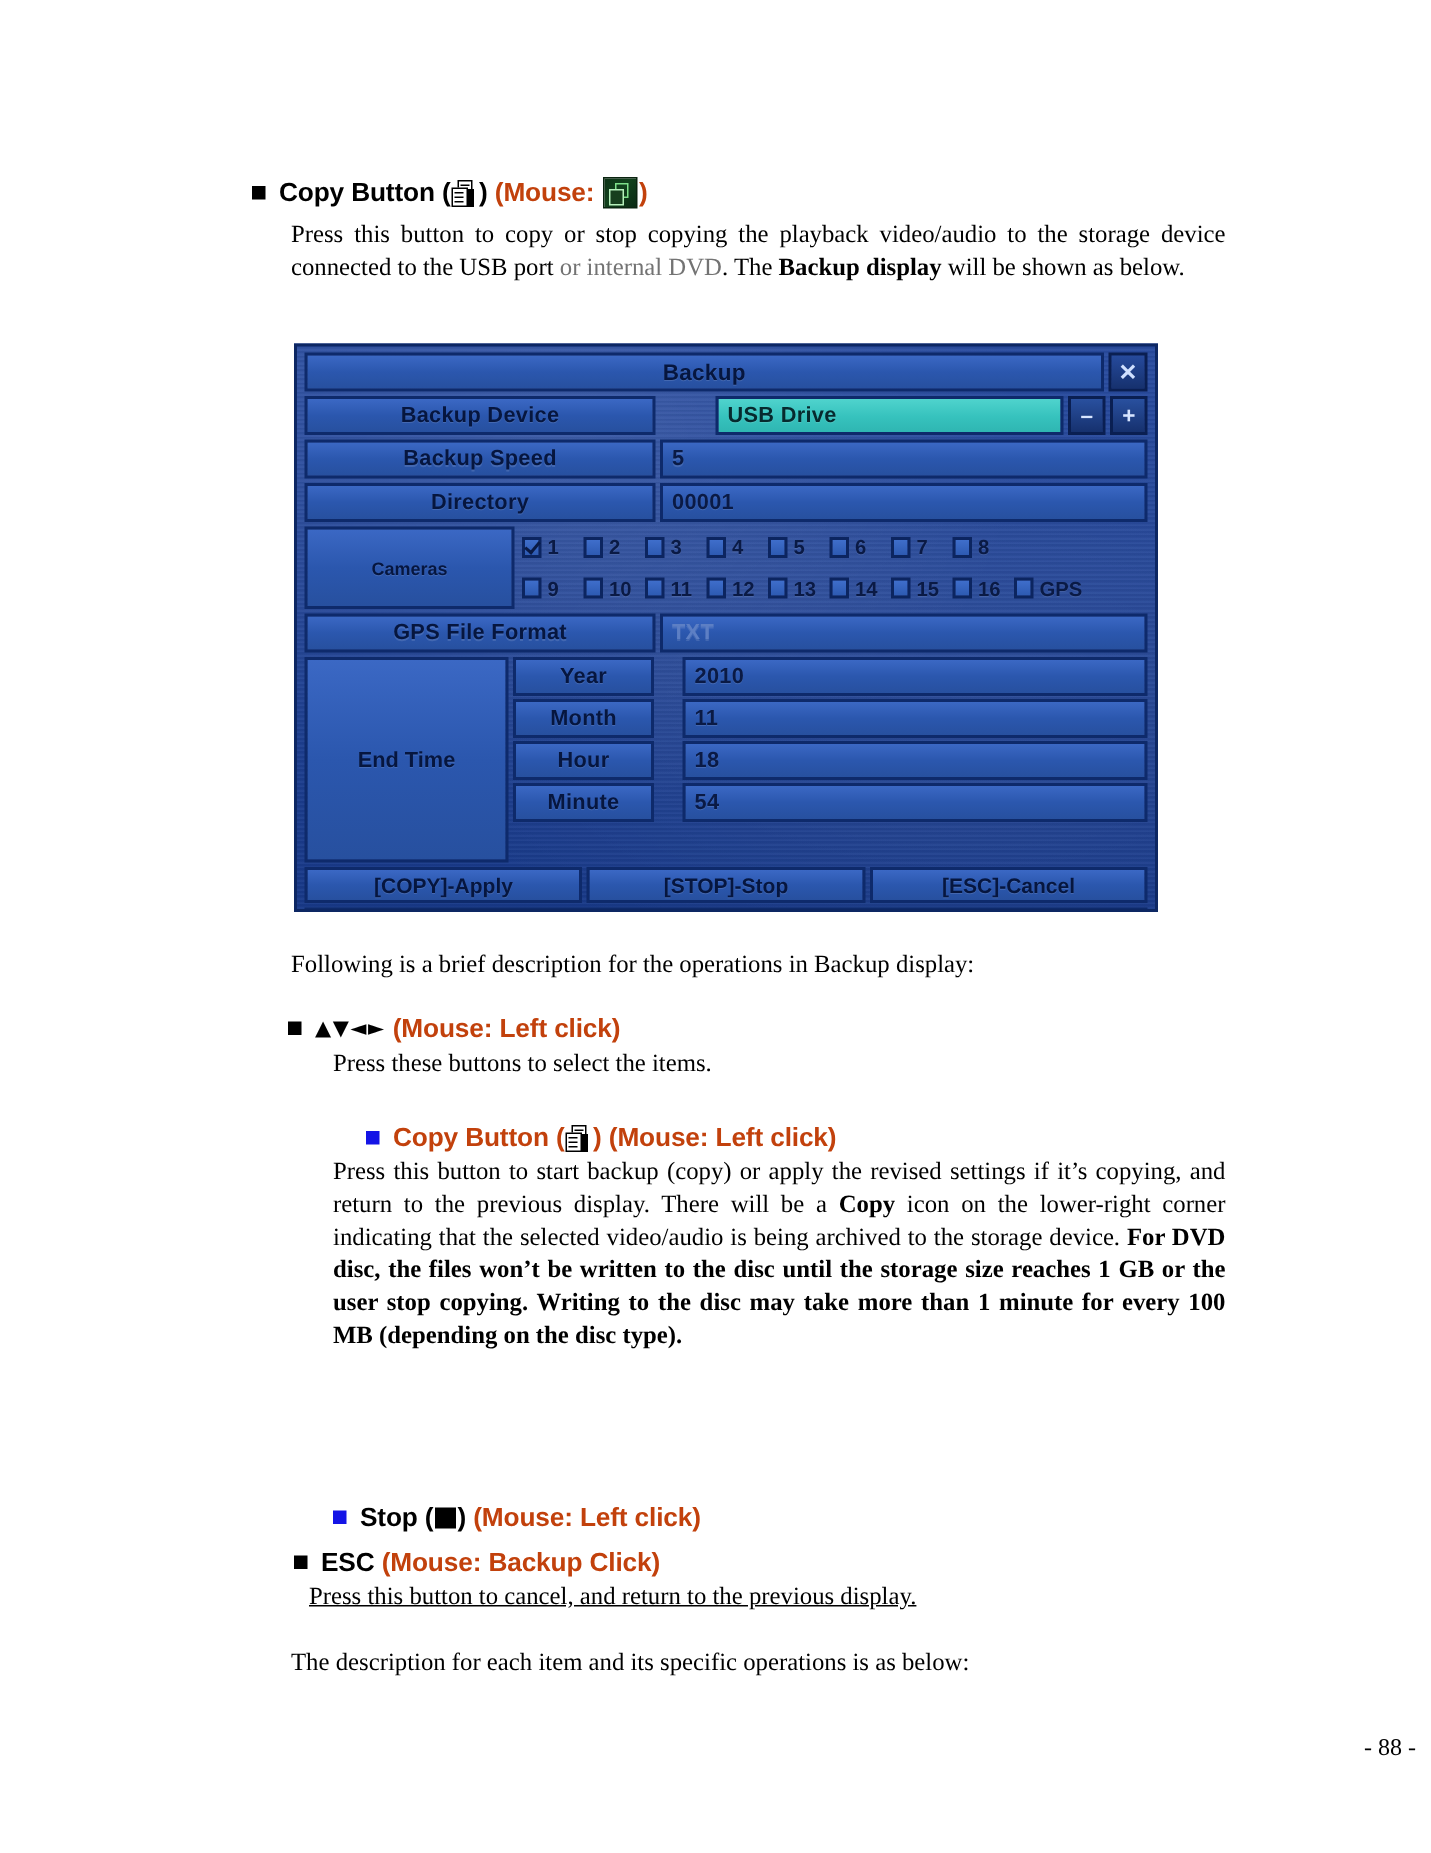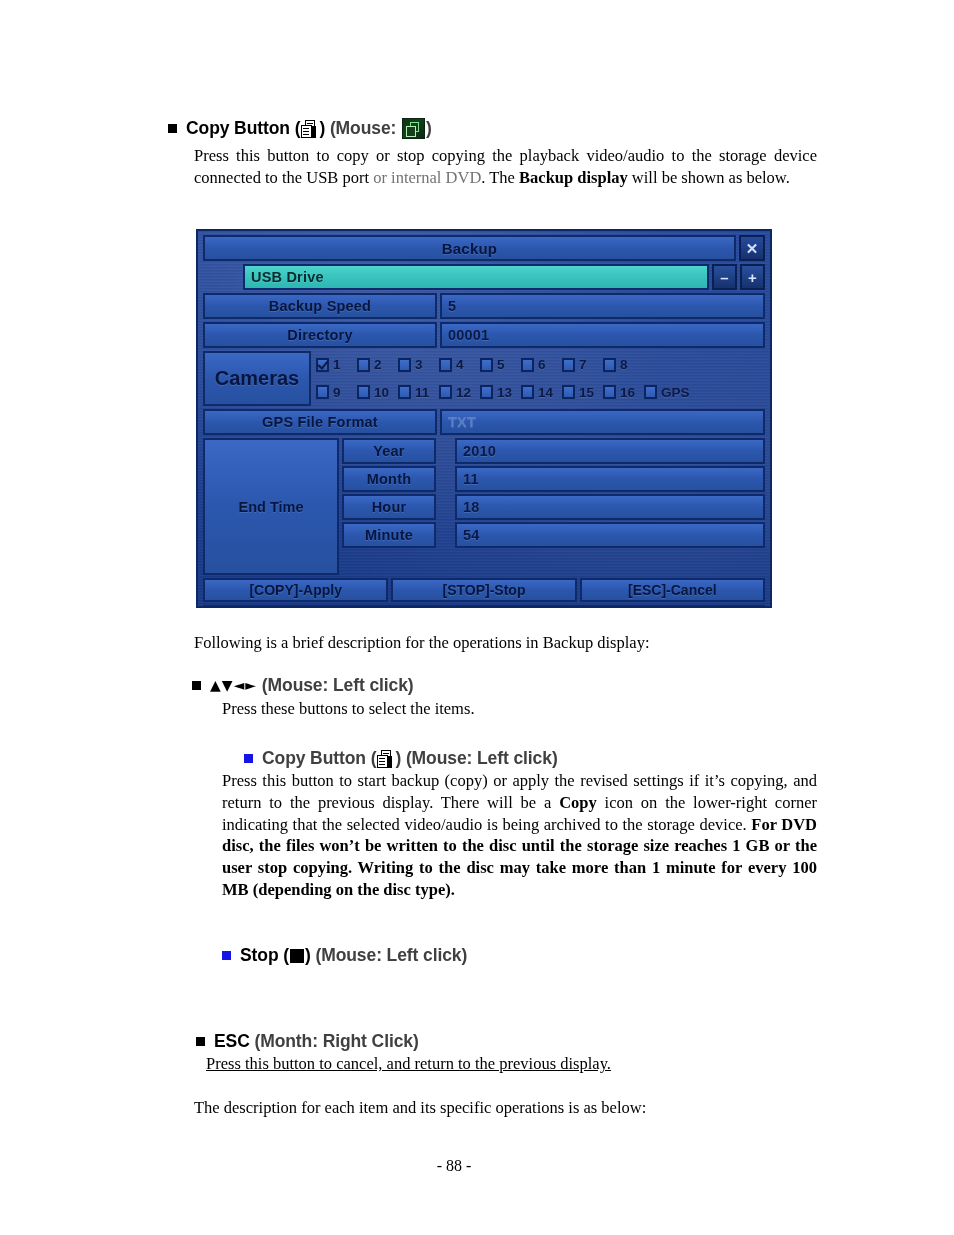--- a/index.html
+++ b/index.html
@@ -26,21 +26,21 @@
   .block {
     position: absolute;
   }
   .hdr {
     font-family: "Liberation Sans", sans-serif;
     font-weight: bold;
     font-size: 17.5px;
     letter-spacing: -0.1px;
     white-space: nowrap;
   }
-  .hdr .blue { color: #404040; }
+  .hdr .blue { color: #c2410c; }
   .hdr .black { color: #000000; }
   .bullet-sq {
     display: inline-block;
     width: 9px; height: 9px;
     background: #000000;
     vertical-align: 1px;
     margin-right: 9px;
   }
   .bullet-sq.blue { background: #1414e6; }
 
@@ -245,29 +245,29 @@
   }
 
   
   .cam-row {
     display: flex;
     margin-bottom: 3px;
     position: relative;
     z-index: 2;
   }
   .cam-label {
-    width: 108px;
+    width: 140px;
     height: 55px;
     border: 2px solid #0e2a6b;
     background: linear-gradient(180deg,#3b68c4 0%,#2b57ae 50%,#27509f 100%);
     box-sizing: border-box;
     display: flex;
     align-items: center;
     justify-content: center;
-    font-size: 20px;
+    font-size: 12px;
     font-weight: bold;
     color: #06163f;
     text-shadow: 0 1px 0 rgba(255,255,255,0.12);
   }
   .cam-grid {
     flex: 1 1 auto;
     margin-left: 3px;
     height: 55px;
     display: flex;
     flex-direction: column;
@@ -383,24 +383,25 @@
     position: relative;
     z-index: 2;
   }
 
   
   #page-number {
     position: absolute;
     left: 0;
     top: 1157px;
     width: 908px;
-    text-align: center;
+    text-align: right;
     font-family: "Liberation Serif", serif;
     font-size: 16px;
     color: #000;
+    padding-left: 36px;
   }
 </style>
 </head>
 <body>
 
 <div class="page">
 
   <div class="block hdr" style="left:168px; top:118px;">
     <span class="bullet-sq"></span><span class="black">Copy Button (</span><span class="copy-ico"><span class="back"></span><span class="shadow"></span><span class="front"></span></span><span class="black">) </span><span class="blue">(Mouse: </span><span class="mouse-ico"><span class="p1"></span><span class="p2"></span></span><span class="blue">)</span>
   </div>
@@ -410,20 +411,21 @@
   </div>
 
   <div id="backup-dialog">
 
     <div class="dlg-row">
       <div class="cell title-cell">Backup</div>
       <div class="close-btn">✕</div>
     </div>
 
     <div class="dlg-row">
+      <div class="cell center label-cell">Backup Device</div>
       <div class="cell value value-cell selected">USB Drive</div>
       <div class="spin-btn">–</div>
       <div class="spin-btn">+</div>
     </div>
 
     <div class="dlg-row">
       <div class="cell center label-cell">Backup Speed</div>
       <div class="cell value value-cell">5</div>
     </div>
 
@@ -553,26 +555,26 @@
   </div>
   <div class="block para" style="left:222px; top:698px; width:595px;">Press these buttons to select the items.</div>
 
   <div class="block hdr" style="left:196px; top:748px;margin-left:48px;">
     <span class="bullet-sq blue"></span><span class="blue">Copy Button (</span><span class="copy-ico"><span class="back"></span><span class="shadow"></span><span class="front"></span></span><span class="blue">) </span><span class="blue">(Mouse: Left click)</span>
   </div>
   <div class="block para" style="left:222px; top:770px; width:595px;">
     <span>Press this button to start backup (copy) or apply the revised settings if it’s copying, and return to the previous display.   There will be a </span><b>Copy</b><span> icon on the lower-right corner indicating that the selected video/audio is being archived to the storage device.   </span><b>For DVD disc, the files won’t be written to the disc until the storage size reaches 1 GB or the user stop copying. Writing to the disc may take more than 1 minute for every 100 MB (depending on the disc type).</b>
   </div>
 
-  <div class="block hdr" style="left:196px; top:945px;padding-left:26px;">
+  <div class="block hdr" style="left:196px; top:1001px;padding-left:26px;">
     <span class="bullet-sq blue"></span><span class="black">Stop (</span><span class="stop-ico"></span><span class="black">) </span><span class="blue">(Mouse: Left click)</span>
   </div>
 
   <div class="block hdr" style="left:196px; top:1031px;">
-    <span class="bullet-sq"></span><span class="black">ESC </span><span class="blue">(Month: Right Click)</span>
+    <span class="bullet-sq"></span><span class="black">ESC </span><span class="blue">(Mouse: Backup Click)</span>
   </div>
   <div class="block para" style="left:206px; top:1053px; width:595px;text-decoration:underline;">Press this button to cancel, and return to the previous display.</div>
 
   <div class="block para" style="left:194px; top:1097px; width:623px;">The description for each item and its specific operations is as below:</div>
 
   <div id="page-number">- 88 -</div>
 
 </div>
 
 </body></html>

